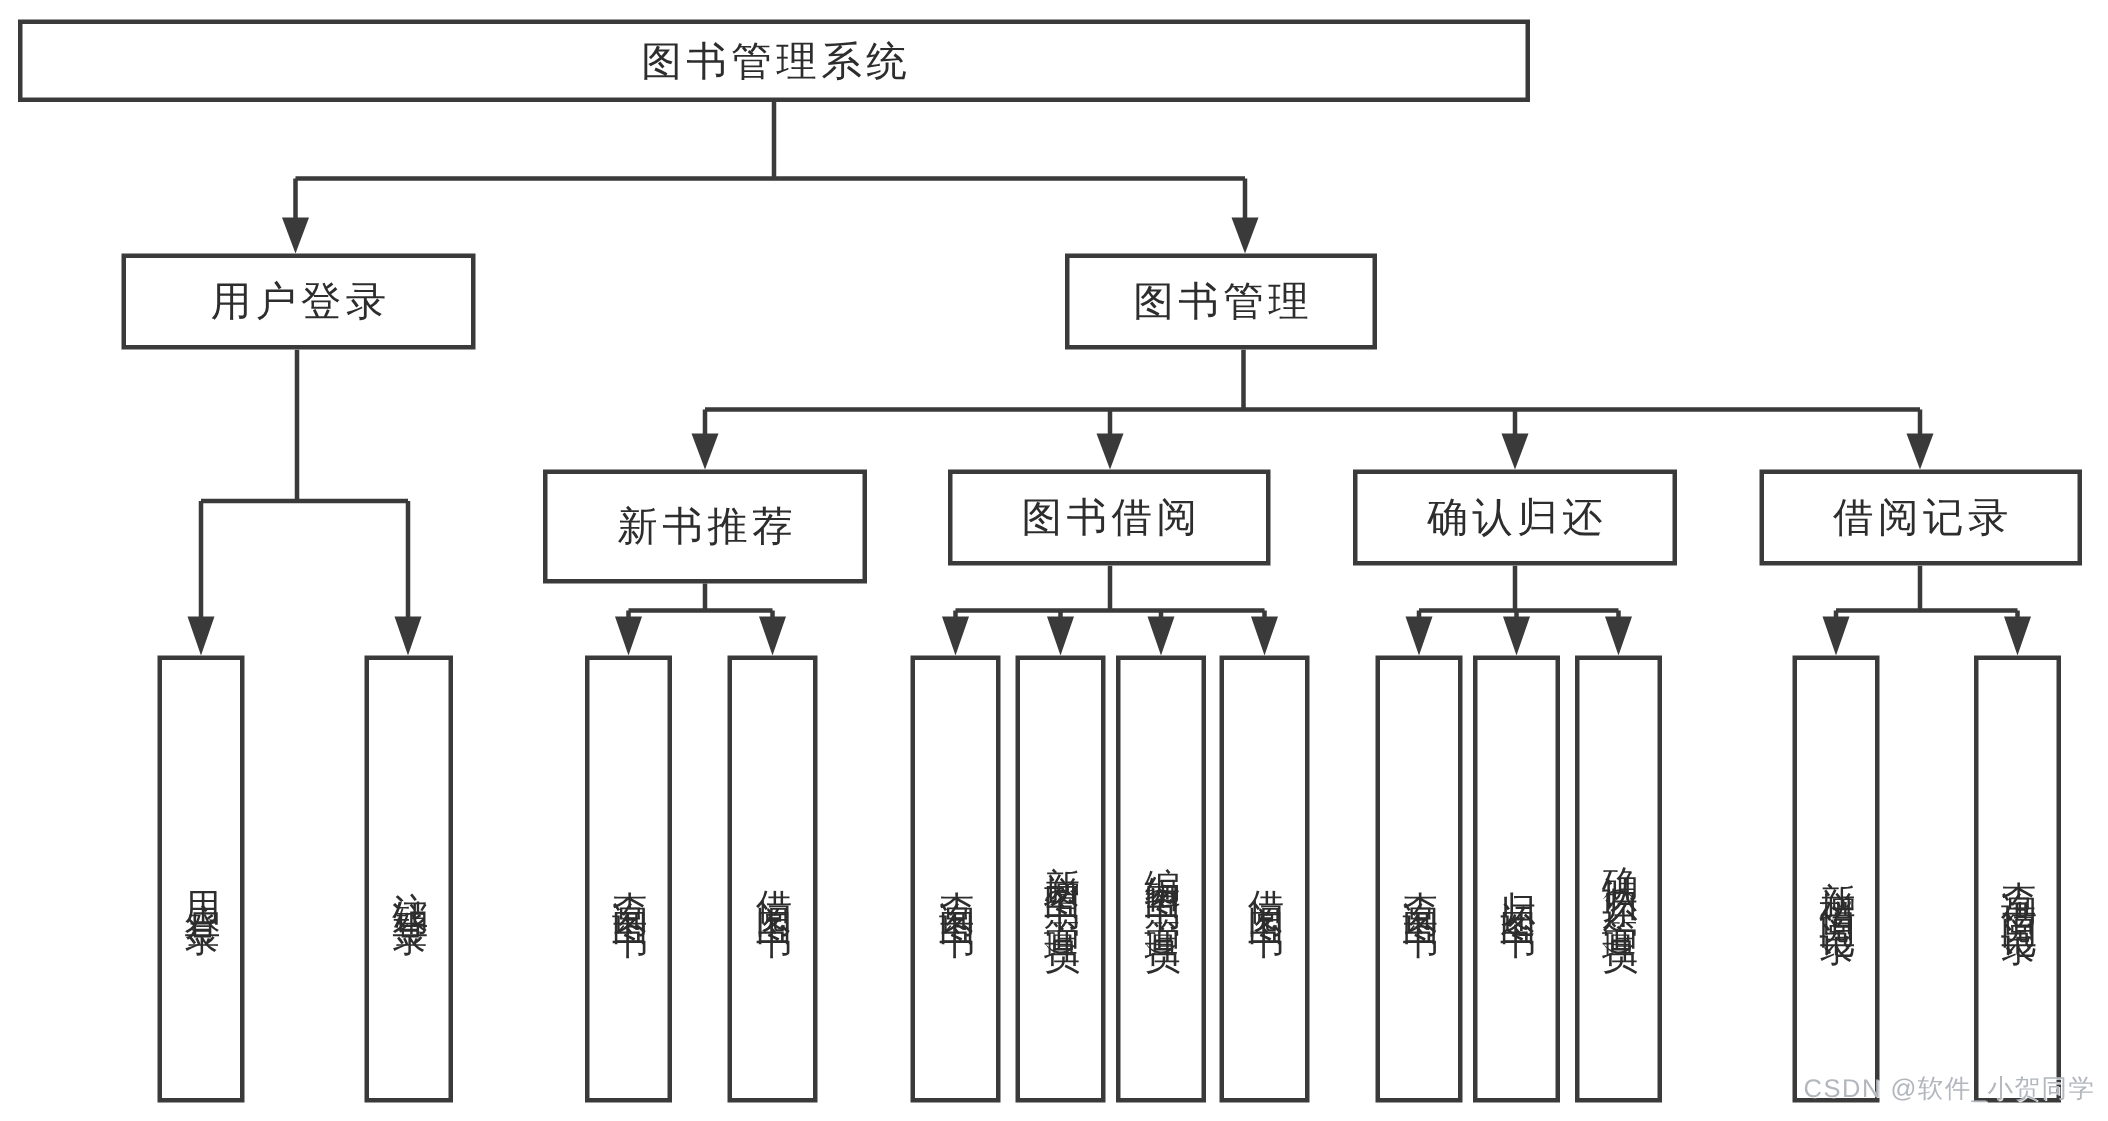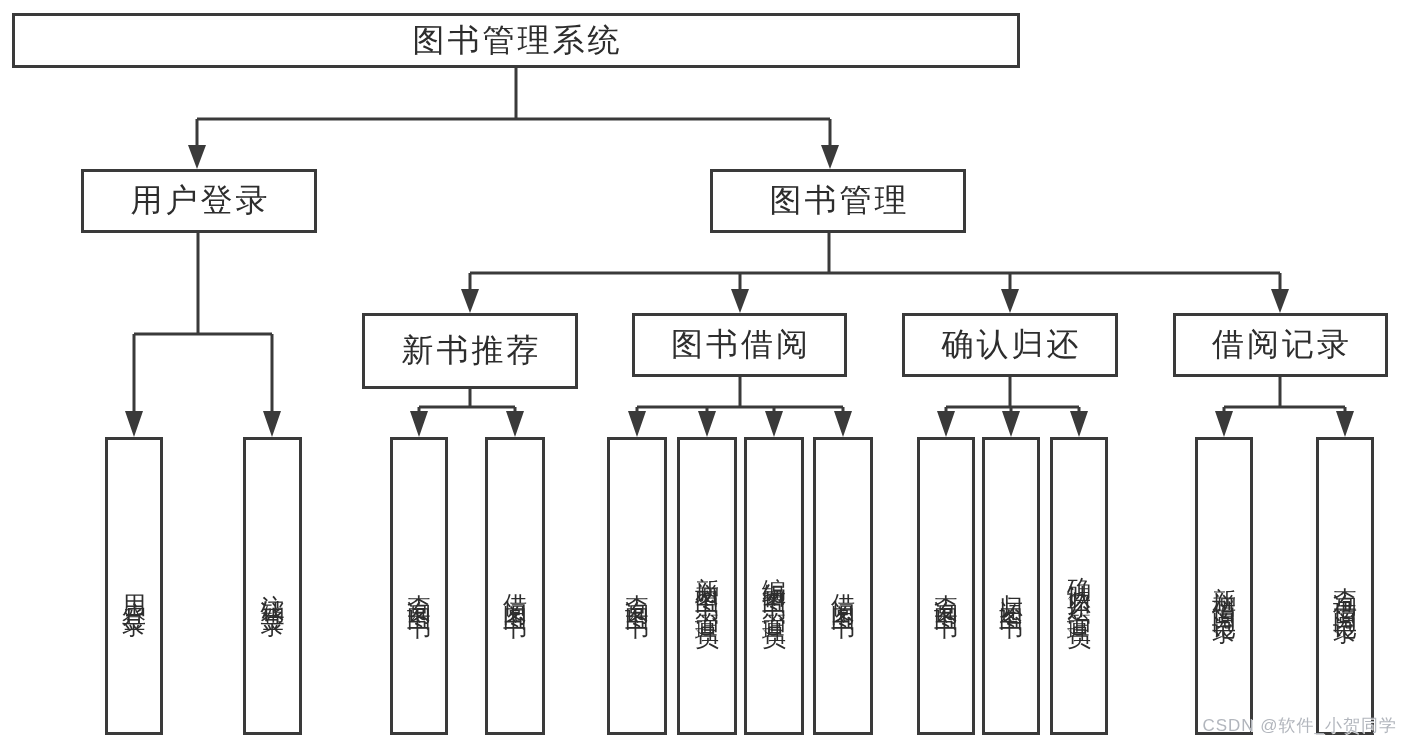--- a/index.html
+++ b/index.html
@@ -6,21 +6,21 @@
   .stage {
     position:relative; width:1405px; height:747px; background:#ffffff;
     font-family:"Liberation Sans", sans-serif; overflow:hidden;
   }
   .box {
     position:absolute; box-sizing:border-box;
     border:3px solid #3a3a3a; background:#ffffff;
     display:flex; align-items:center; justify-content:center;
     color:#2d2d2d;
   }
-  .hbox { font-size:32px; letter-spacing:3px; padding-left:3px; white-space:nowrap; }
+  .hbox { font-size:27px; letter-spacing:3px; padding-left:3px; white-space:nowrap; }
   .vbox {
     writing-mode:vertical-rl; text-orientation:mixed;
     font-size:24px; letter-spacing:7px; line-height:1.0;
     padding-top:6px;
   }
   .connector-layer { position:absolute; left:0; top:0; pointer-events:none; }
   .connector-layer path.line { stroke:#3a3a3a; stroke-width:3; fill:none; }
   .connector-layer path.arrow { fill:#3a3a3a; stroke:none; }
   .watermark {
     position:absolute; right:8px; top:714px;
@@ -69,21 +69,21 @@
 
     <g>
       <path class="line" d="M1280 377 L1280 407 M1224 407 L1345 407 M1224 407 L1224 414 M1345 407 L1345 414"></path>
       <path class="arrow" d="M1215 411 L1233 411 L1224 437 Z M1336 411 L1354 411 L1345 437 Z"></path>
     </g>
   </svg>
 
   <div class="box hbox" style="left:12px; top:13px; width:1008px; height:55px;">图书管理系统</div>
 
   <div class="box hbox" style="left:81px; top:169px; width:236px; height:64px;">用户登录</div>
-  <div class="box hbox" style="left:710px; top:169px; width:256px; height:64px;">图书管理</div>
+  <div class="box hbox" style="left:710px; top:169px; width:208px; height:64px;">图书管理</div>
 
   <div class="box hbox" style="left:362px; top:313px; width:216px; height:76px;">新书推荐</div>
   <div class="box hbox" style="left:632px; top:313px; width:215px; height:64px;">图书借阅</div>
   <div class="box hbox" style="left:902px; top:313px; width:216px; height:64px;">确认归还</div>
   <div class="box hbox" style="left:1173px; top:313px; width:215px; height:64px;">借阅记录</div>
 
   <div class="box vbox" style="left:105px; top:437px; width:58px; height:298px;">用户登录</div>
   <div class="box vbox" style="left:243px; top:437px; width:59px; height:298px;">注销登录</div>
 
   <div class="box vbox" style="left:390px; top:437px; width:58px; height:298px;">查询图书</div>

